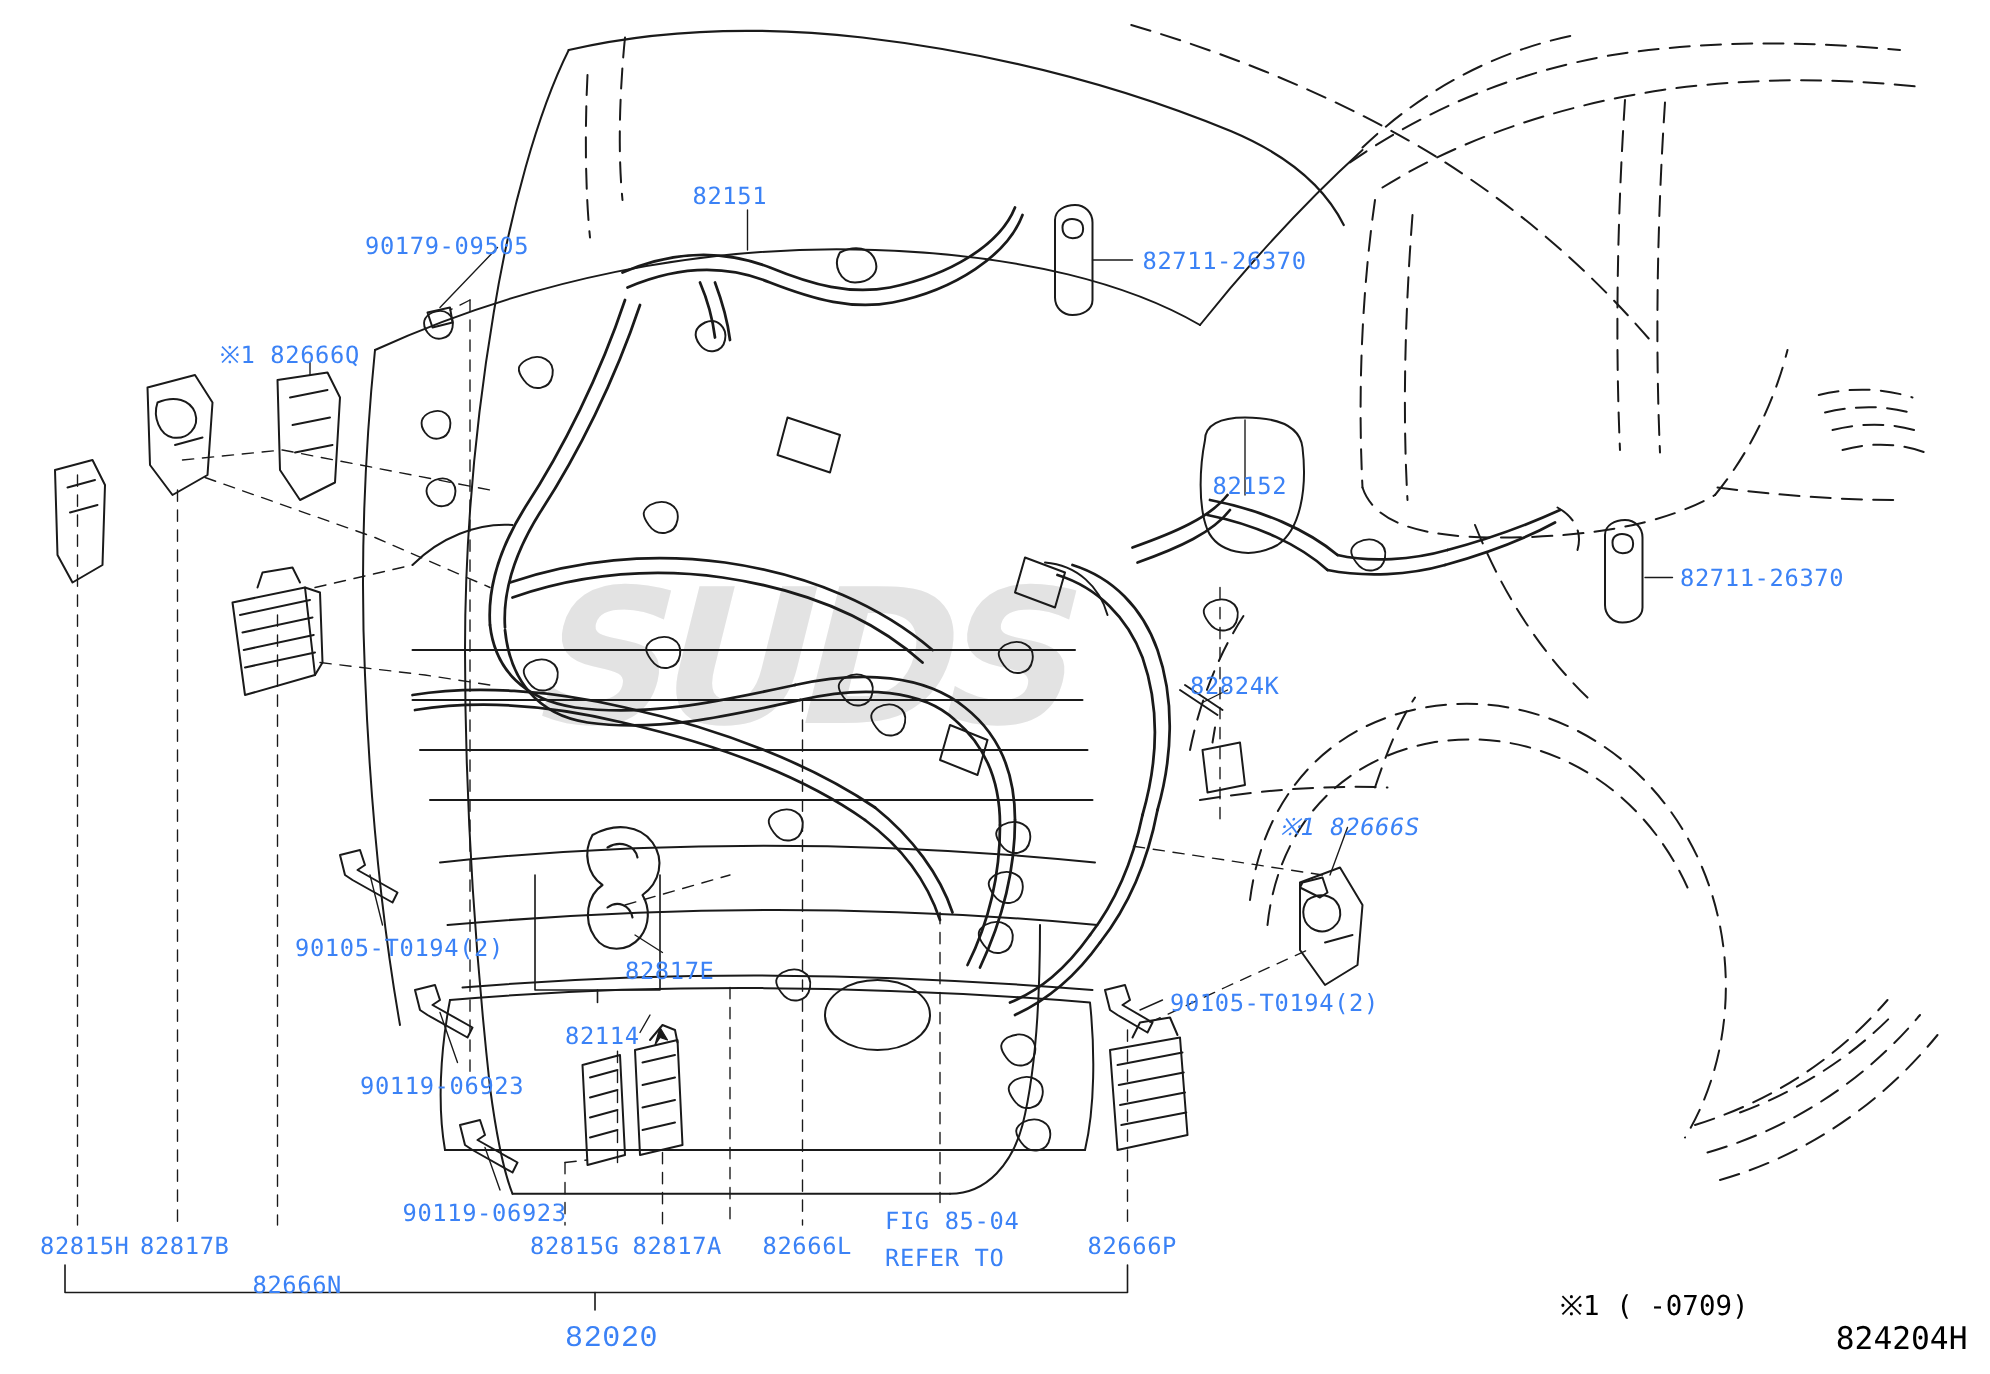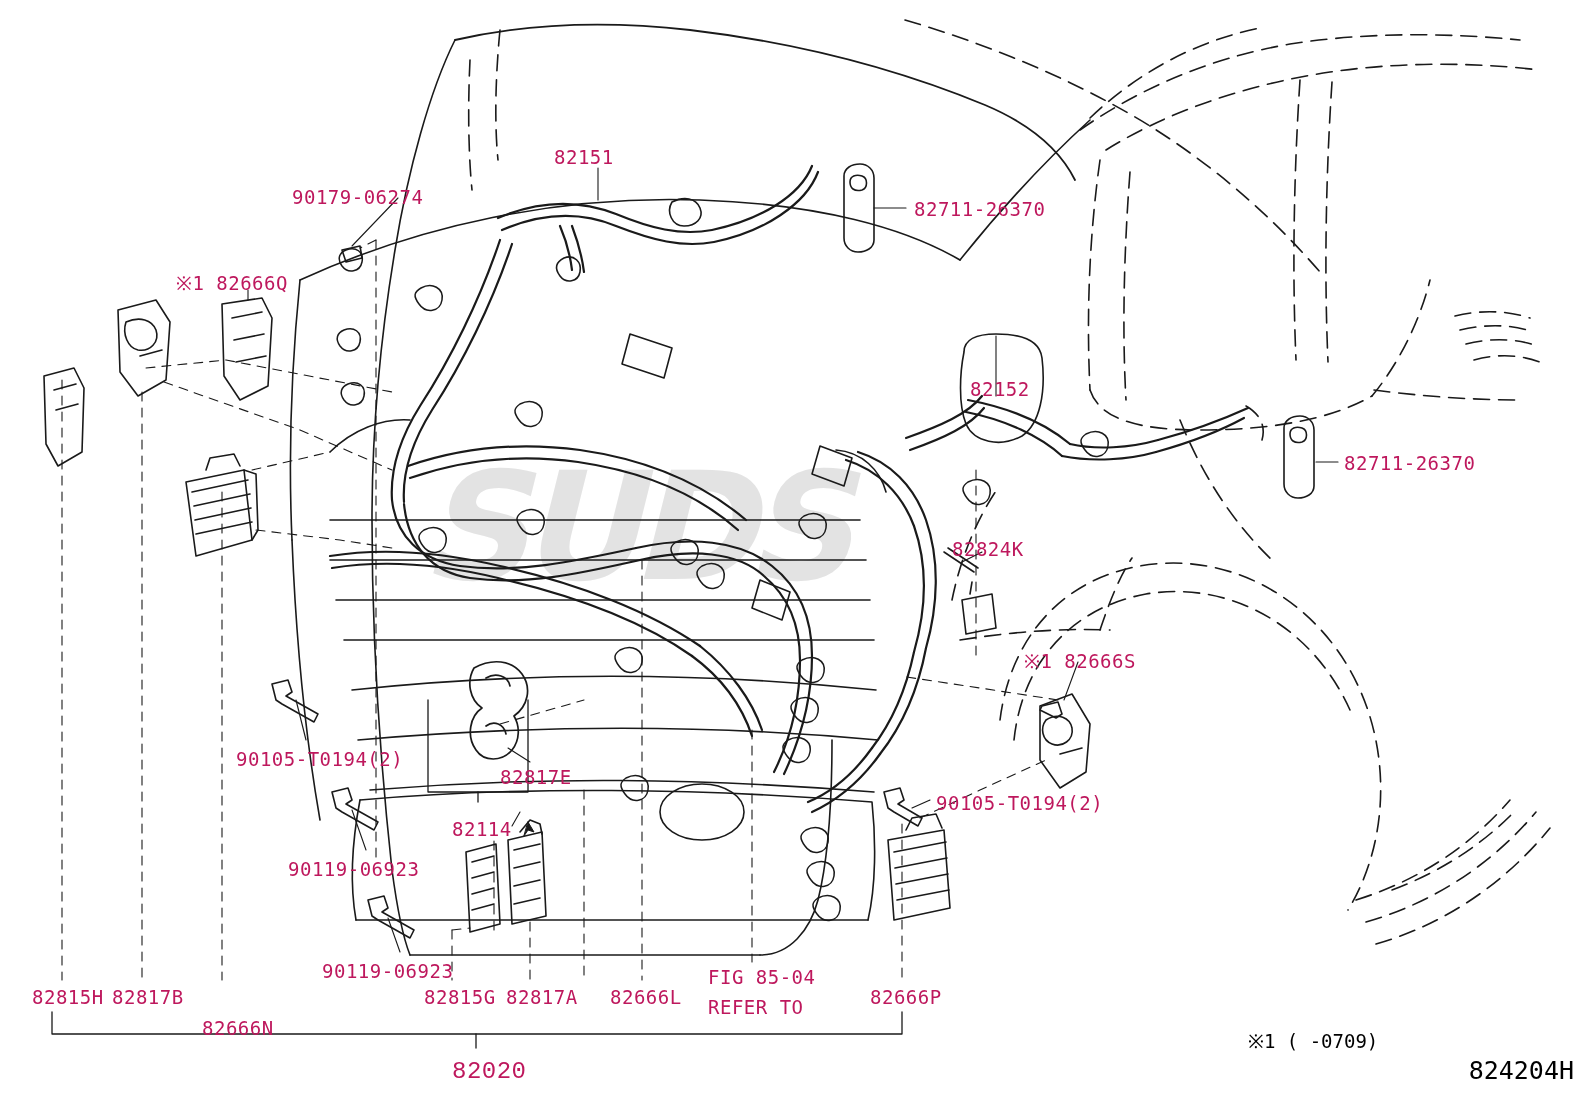--- a/index.html
+++ b/index.html
@@ -1,27 +1,27 @@
 <!DOCTYPE html>
 <html><head>
 <meta charset="utf-8">
 <style>
   html,body{margin:0;padding:0;background:#ffffff;}
   body{width:1592px;height:1099px;position:relative;overflow:hidden;
        font-family:"DejaVu Sans Mono","Liberation Mono",monospace;color:#000;}
   #stage{position:absolute;left:0;top:0;width:1592px;height:1099px;}
   svg#art{position:absolute;left:0;top:0;width:1592px;height:1099px;}
-  .lbl{position:absolute;white-space:nowrap;font-size:19px;letter-spacing:0.5px;color:#be185d;}
+  .lbl{position:absolute;white-space:nowrap;font-size:19px;letter-spacing:0.5px;color:#3b82f6;}
   .lbl.big{font-size:24px;font-family:Liberation Mono, monospace;}
   .wm{position:absolute;left:430px;top:440px;width:700px;height:200px;
       font-family:"DejaVu Sans","Liberation Sans",sans-serif;
       font-size:150px;font-weight:bold;color:#e3e3e3;letter-spacing:-10px;
       transform:skewX(-14deg);user-select:none;}
   .code{position:absolute;right:18px;bottom:14px;font-size:25px;}
-  .note{position:absolute;font-size:19px;}
+  .note{position:absolute;font-size:22px;}
 </style>
 </head>
 <body>
 
 <div id="stage">
 
   <div class="wm">SUDS</div>
 
   <svg id="art" viewBox="0 0 1592 1099">
     <g fill="none" stroke="#1a1a1a" stroke-width="1.6" stroke-linejoin="round" stroke-linecap="round">
@@ -319,27 +319,27 @@
         <path d="M52 1012 L 52 1034 L 902 1034 L 902 1012"></path>
         <path d="M476 1034 L 476 1048"></path>
       </g>
 
       <path d="M528 822 L 534 832 L 528 830 L 524 836 Z" fill="#1a1a1a" stroke-width="1"></path>
 
     </g>
   </svg>
 
   <div class="lbl" style="left:554px;top:146px;">82151</div>
-  <div class="lbl" style="left:292px;top:186px;">90179-06274</div>
+  <div class="lbl" style="left:292px;top:186px;">90179-09505</div>
   <div class="lbl" style="left:914px;top:198px;">82711-26370</div>
   <div class="lbl" style="left:176px;top:270px;">※1 82666Q</div>
   <div class="lbl" style="left:970px;top:378px;">82152</div>
   <div class="lbl" style="left:1344px;top:452px;">82711-26370</div>
   <div class="lbl" style="left:952px;top:538px;">82824K</div>
-  <div class="lbl" style="left:1024px;top:648px;">※1 82666S</div>
+  <div class="lbl" style="left:1024px;top:648px;font-style:italic;">※1 82666S</div>
   <div class="lbl" style="left:236px;top:748px;">90105-T0194(2)</div>
   <div class="lbl" style="left:500px;top:766px;">82817E</div>
   <div class="lbl" style="left:936px;top:792px;">90105-T0194(2)</div>
   <div class="lbl" style="left:452px;top:818px;">82114</div>
   <div class="lbl" style="left:288px;top:858px;">90119-06923</div>
   <div class="lbl" style="left:322px;top:960px;">90119-06923</div>
 
   <div class="lbl" style="left:32px;top:986px;">82815H</div>
   <div class="lbl" style="left:112px;top:986px;">82817B</div>
   <div class="lbl" style="left:202px;top:986px;margin-top:31px;">82666N</div>

